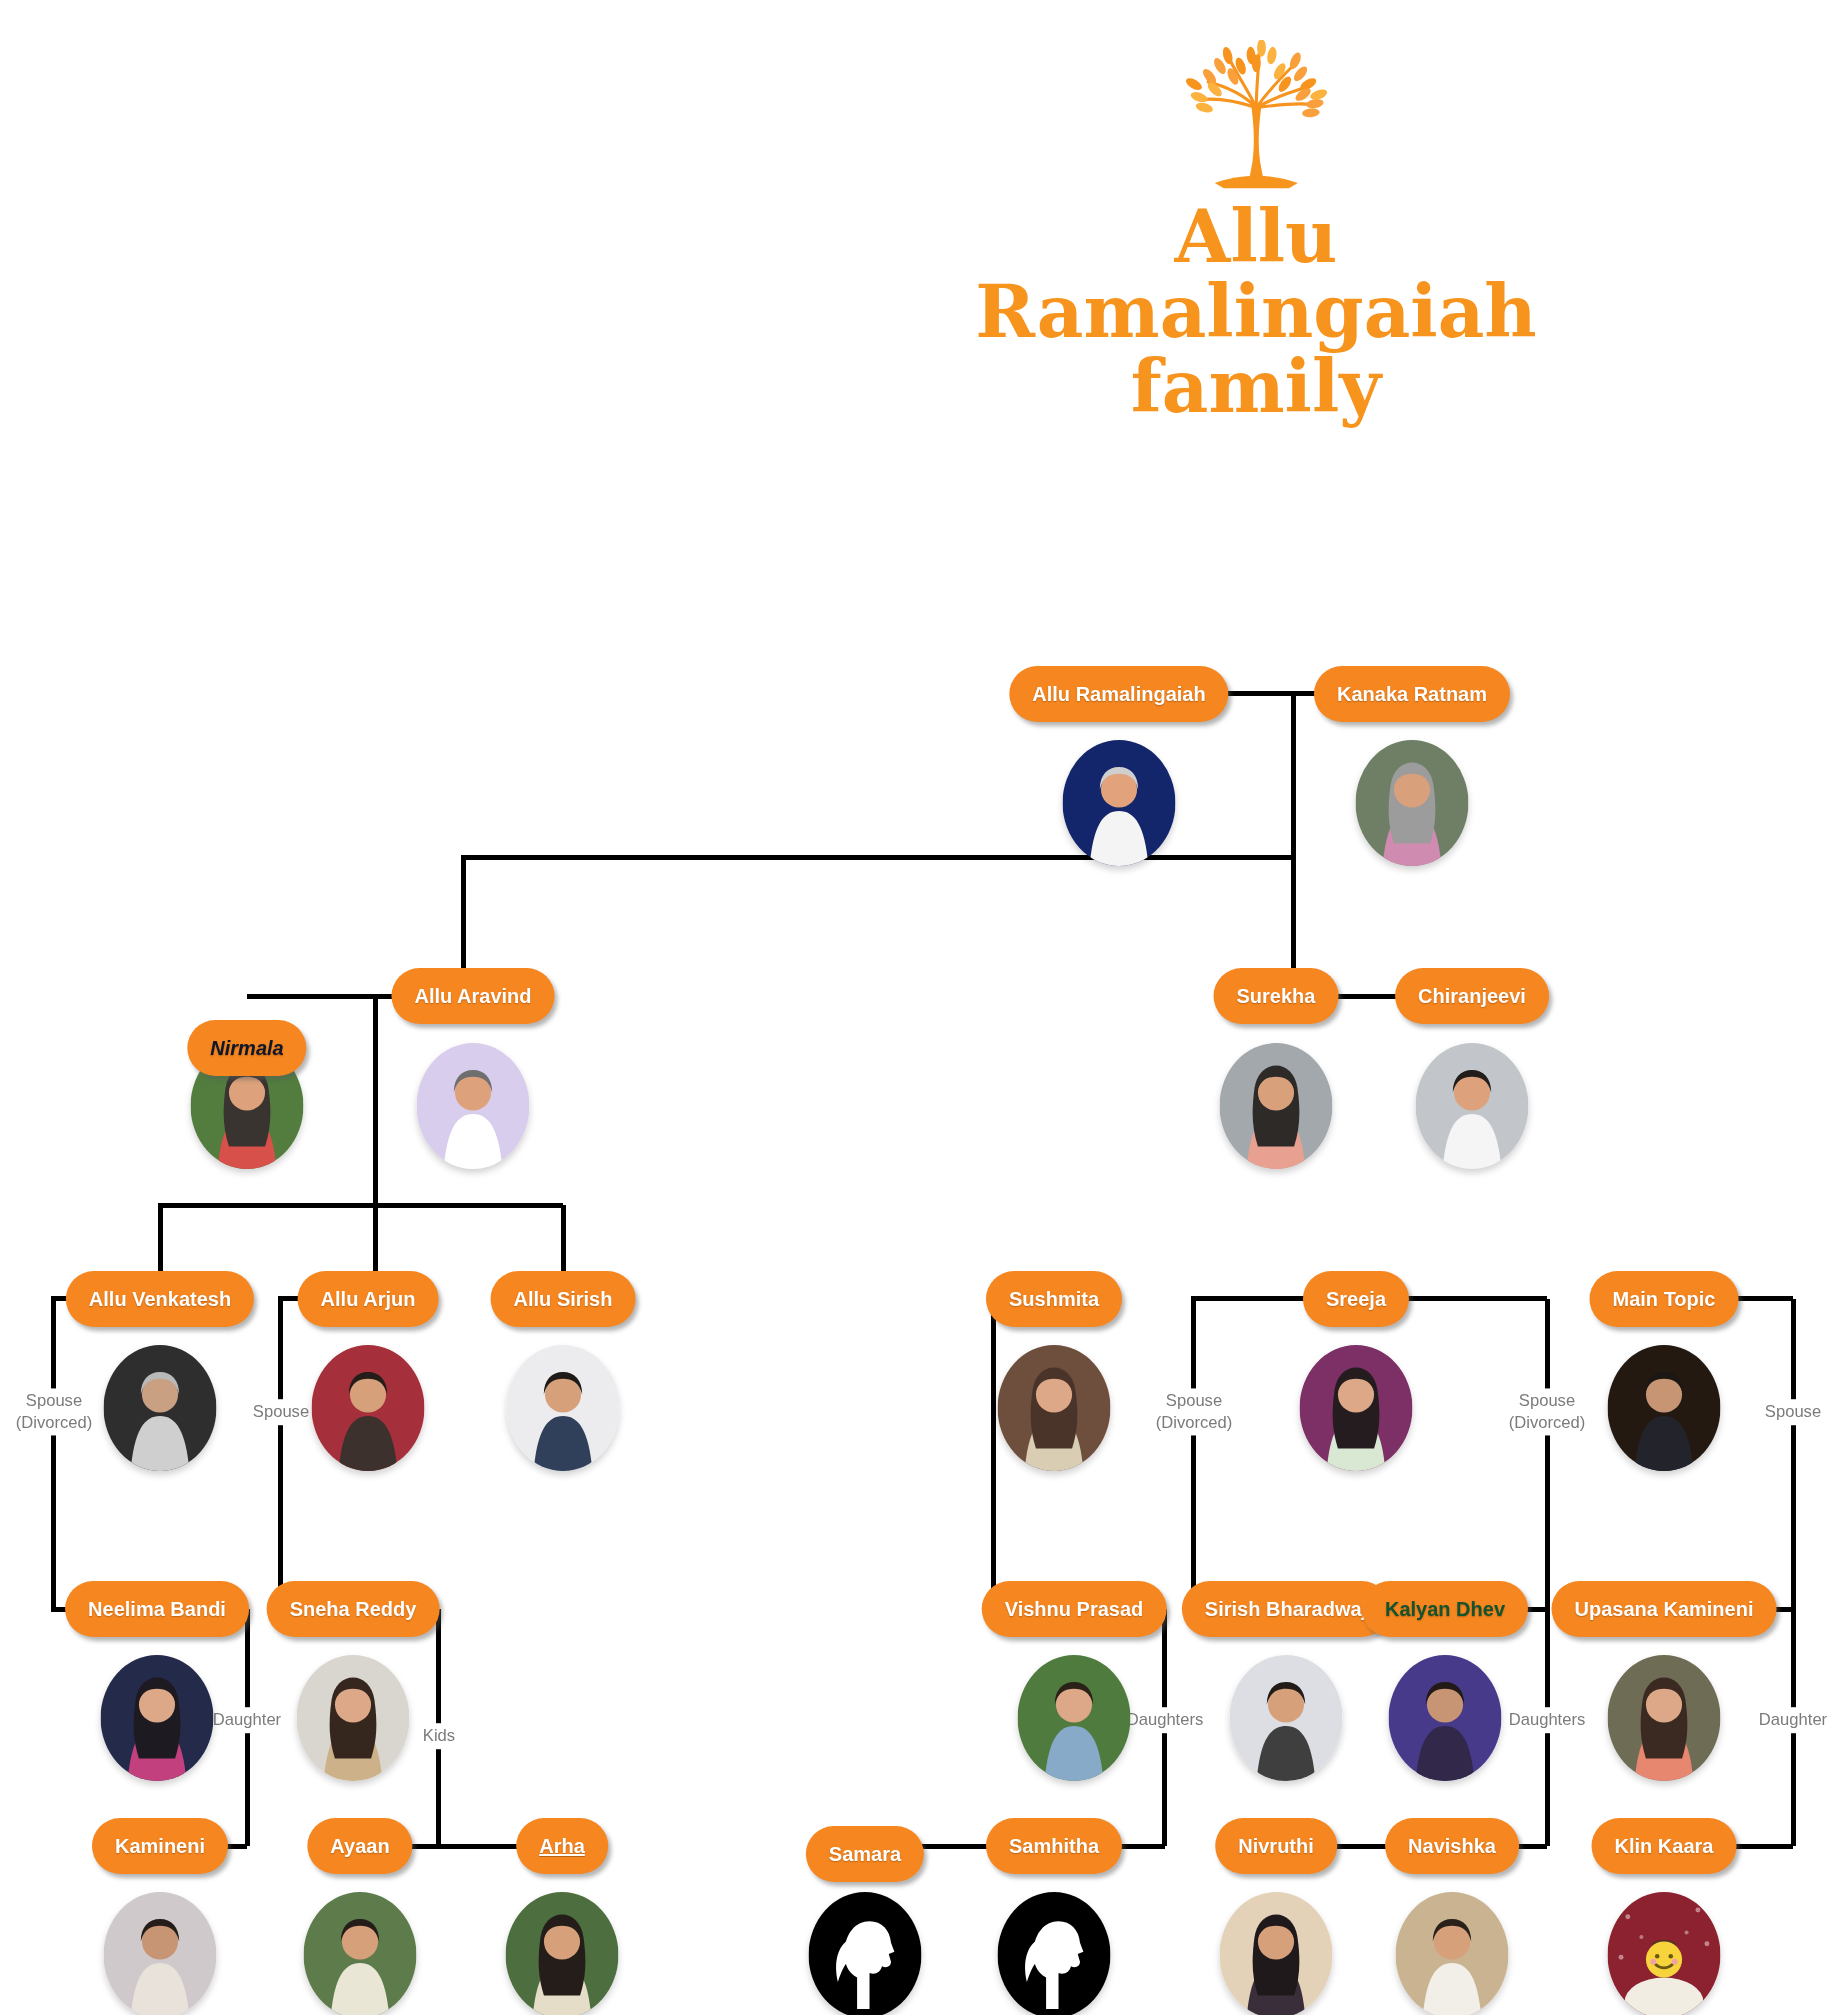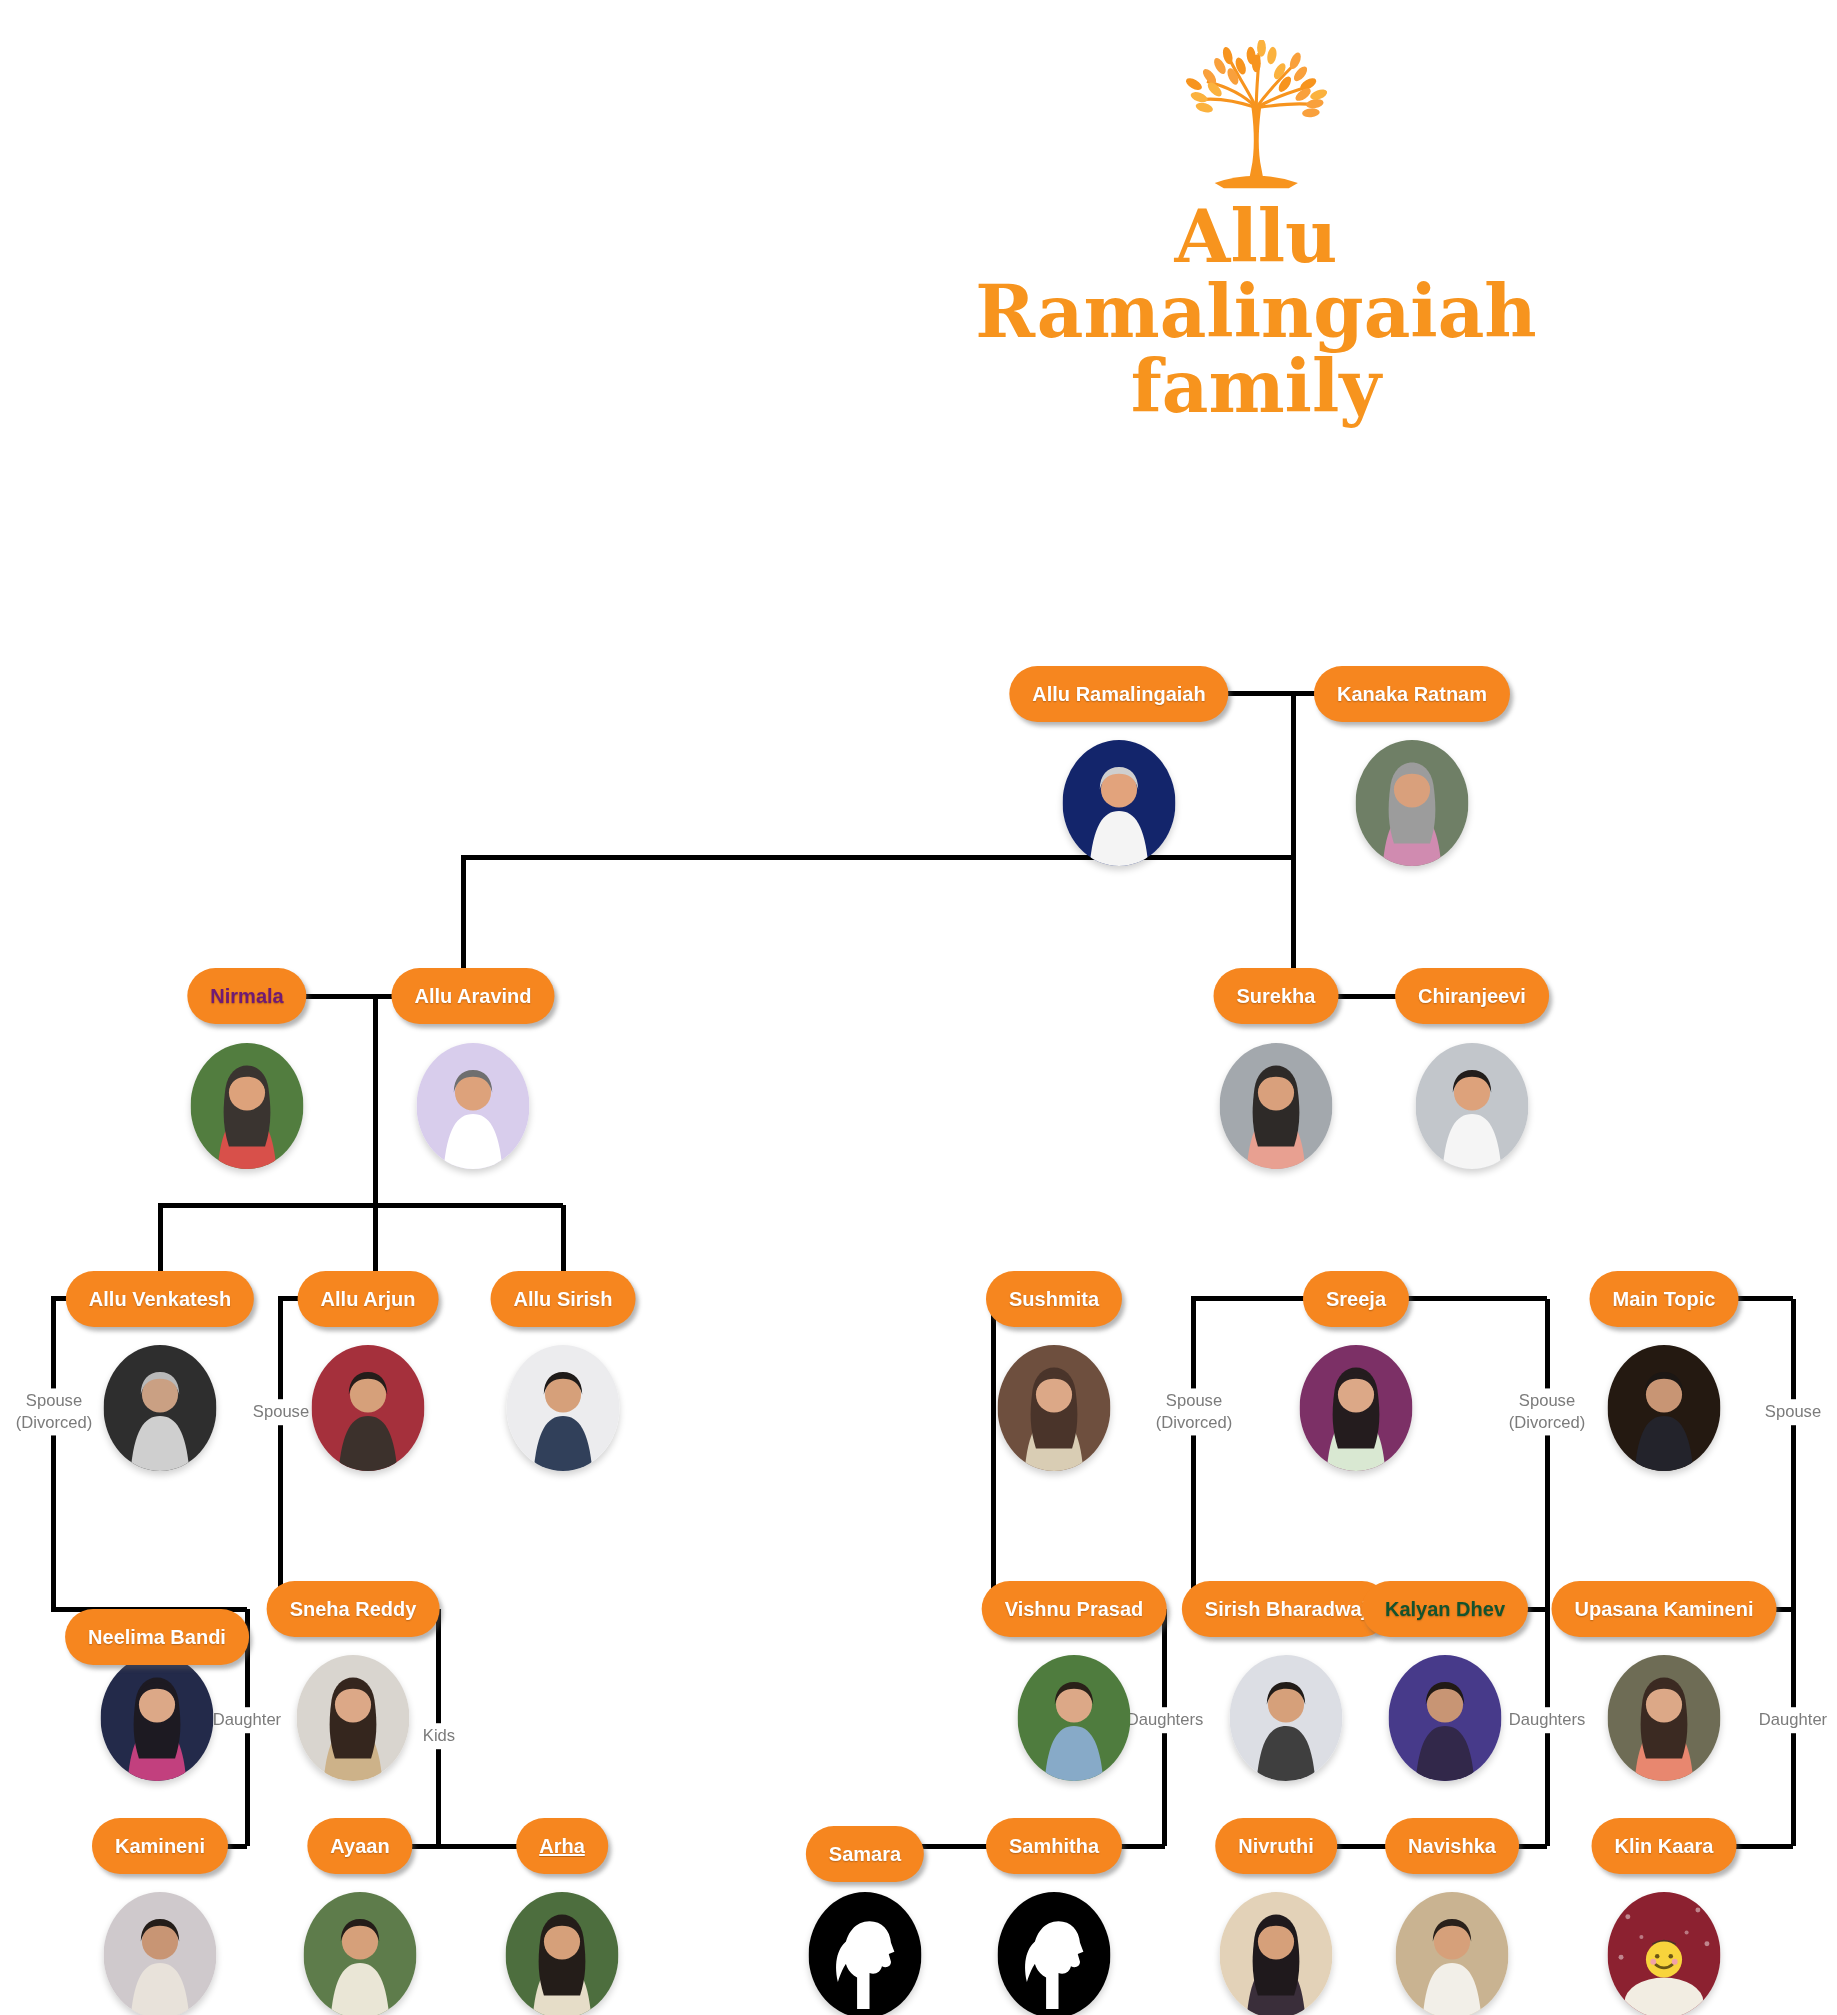--- a/index.html
+++ b/index.html
@@ -143,21 +143,21 @@
     <div class="pill" style="left: 1412px; top: 666px; background: rgb(246, 134, 31); color: rgb(255, 255, 255);">Kanaka Ratnam</div>
     <div class="avatar" style="left: 1412px; top: 740px;">
       <svg viewBox="0 0 100 112" preserveAspectRatio="none">
     <rect width="100" height="112" fill="#6f7f66"></rect>
     <path d="M50,63 C36,63 27,76 24,112 L76,112 C73,76 64,63 50,63 Z" fill="#d08bb0"></path>
     <path d="M31,40 C28,62 29,76 34,92 L66,92 C71,76 72,62 69,40 C67,27 59,20 50,20 C41,20 33,27 31,40 Z" fill="#9c9c9c"></path>
     <circle cx="50" cy="44" r="16" fill="#d9a07c"></circle>
     <path d="M33,44 C33,31 40,24 50,24 C60,24 67,31 67,44 C64,33 58,30 50,30 C42,30 36,33 33,44 Z" fill="#9c9c9c"></path>
   </svg>
     </div>
-    <div class="pill" style="left: 247px; top: 968px; background: rgb(246, 134, 31); color: #701a75;">Nirmala</div>
+    <div class="pill" style="left: 247px; top: 1020px; background: rgb(246, 134, 31); color: #0f172a; font-style: italic;">Nirmala</div>
     <div class="avatar" style="left: 247px; top: 1043px;">
       <svg viewBox="0 0 100 112" preserveAspectRatio="none">
     <rect width="100" height="112" fill="#527d3f"></rect>
     <path d="M50,63 C36,63 27,76 24,112 L76,112 C73,76 64,63 50,63 Z" fill="#d8504a"></path>
     <path d="M31,40 C28,62 29,76 34,92 L66,92 C71,76 72,62 69,40 C67,27 59,20 50,20 C41,20 33,27 31,40 Z" fill="#3a3430"></path>
     <circle cx="50" cy="44" r="16" fill="#dda27b"></circle>
     <path d="M33,44 C33,31 40,24 50,24 C60,24 67,31 67,44 C64,33 58,30 50,30 C42,30 36,33 33,44 Z" fill="#3a3430"></path>
   </svg>
     </div>
     <div class="pill" style="left: 473px; top: 968px; background: rgb(246, 134, 31); color: rgb(255, 255, 255);">Allu Aravind</div>
@@ -243,21 +243,21 @@
     <div class="pill" style="left: 1664px; top: 1271px; background: rgb(246, 134, 31); color: rgb(255, 255, 255);">Main Topic</div>
     <div class="avatar" style="left: 1664px; top: 1345px;">
       <svg viewBox="0 0 100 112" preserveAspectRatio="none">
     <rect width="100" height="112" fill="#241911"></rect>
     <path d="M50,63 C36,63 27,76 24,112 L76,112 C73,76 64,63 50,63 Z" fill="#23232b"></path>
 
     <circle cx="50" cy="44" r="16" fill="#c89574"></circle>
     <path d="M33,44 C33,31 40,24 50,24 C60,24 67,31 67,44 C64,33 58,30 50,30 C42,30 36,33 33,44 Z" fill="#1c1714"></path>
   </svg>
     </div>
-    <div class="pill" style="left: 157px; top: 1581px; background: rgb(246, 134, 31); color: rgb(255, 255, 255); margin-top: 28px;">Neelima Bandi</div>
+    <div class="pill" style="left: 157px; top: 1581px; background: rgb(246, 134, 31); color: rgb(255, 255, 255);">Neelima Bandi</div>
     <div class="avatar" style="left: 157px; top: 1655px;">
       <svg viewBox="0 0 100 112" preserveAspectRatio="none">
     <rect width="100" height="112" fill="#232a4a"></rect>
     <path d="M50,63 C36,63 27,76 24,112 L76,112 C73,76 64,63 50,63 Z" fill="#c2407e"></path>
     <path d="M31,40 C28,62 29,76 34,92 L66,92 C71,76 72,62 69,40 C67,27 59,20 50,20 C41,20 33,27 31,40 Z" fill="#1d1a22"></path>
     <circle cx="50" cy="44" r="16" fill="#dca887"></circle>
     <path d="M33,44 C33,31 40,24 50,24 C60,24 67,31 67,44 C64,33 58,30 50,30 C42,30 36,33 33,44 Z" fill="#1d1a22"></path>
   </svg>
     </div>
     <div class="pill" style="left: 353px; top: 1581px; background: rgb(246, 134, 31); color: rgb(255, 255, 255);">Sneha Reddy</div>

